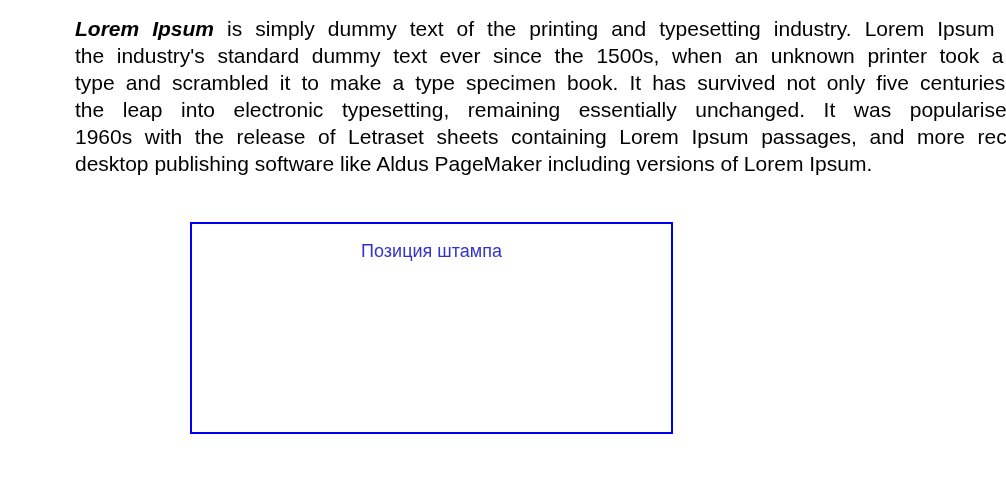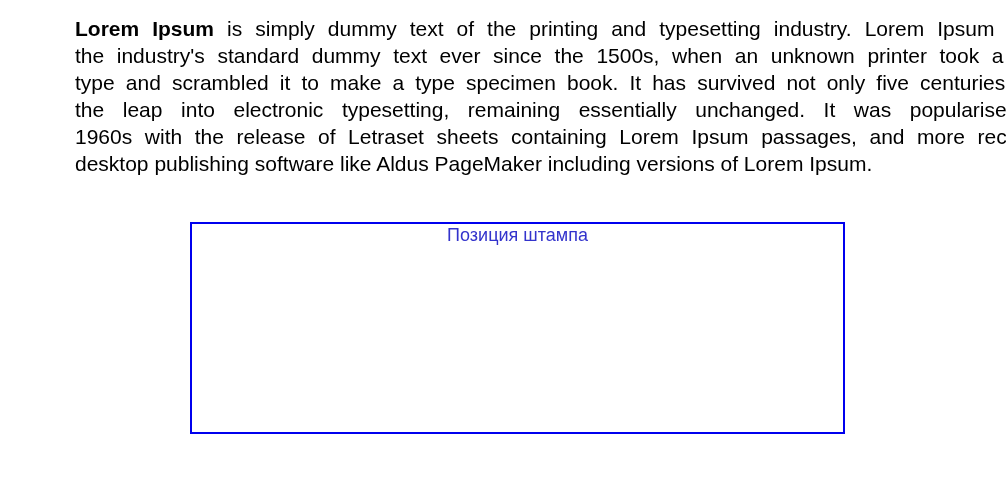--- a/index.html
+++ b/index.html
@@ -27,33 +27,34 @@
   .line {
     text-align: justify;
     text-align-last: justify;
     white-space: normal;
   }
   .line.last {
     text-align-last: left;
   }
   .bold {
     font-weight: bold;
+    font-style: italic;
   }
   
   .stamp-box {
     position: absolute;
     left: 190px;
     top: 222px;
-    width: 655px;
+    width: 483px;
     height: 212px;
     box-sizing: border-box;
     border: 2px solid #0000ee;
     background: transparent;
     text-align: center;
-    padding-top: 1px;
+    padding-top: 17px;
     cursor: move;
   }
   .stamp-label {
     display: inline-block;
     font-size: 18px;
     line-height: 21px;
     color: #3333cc;
   }
 </style>
 </head>

